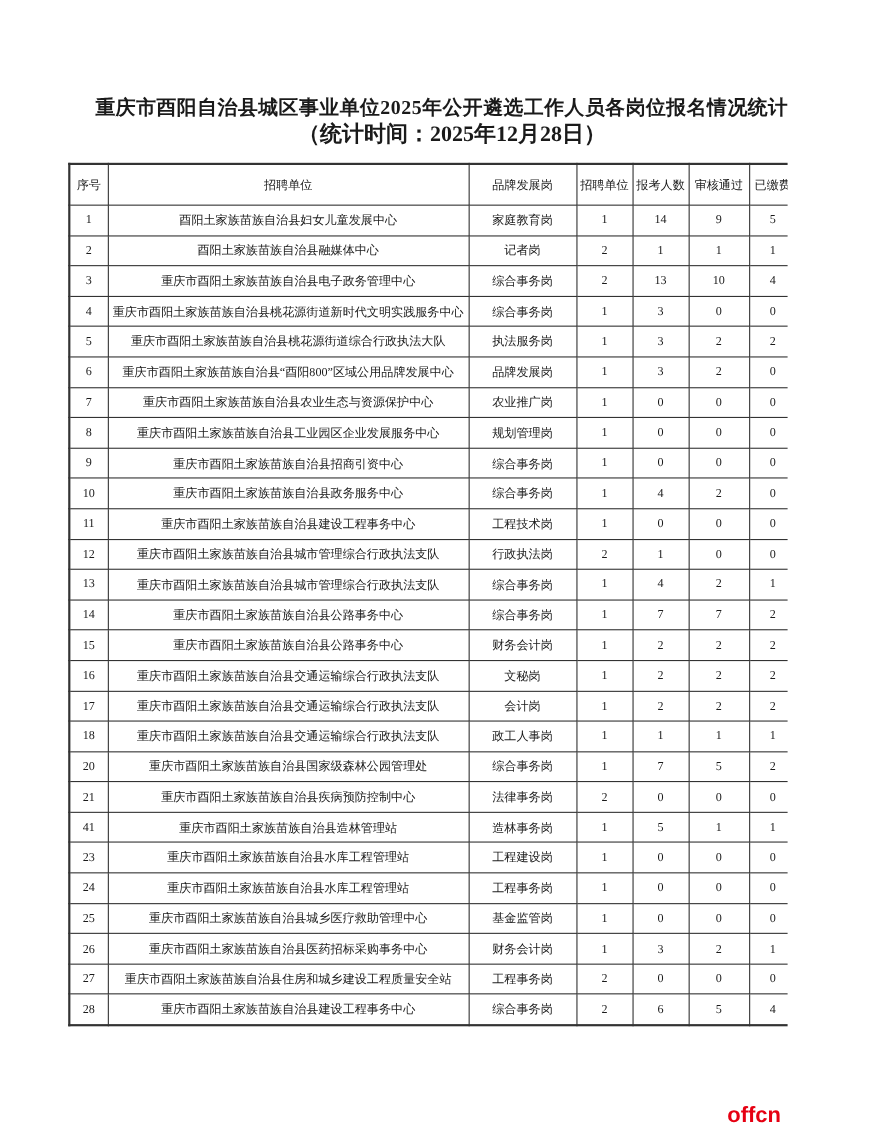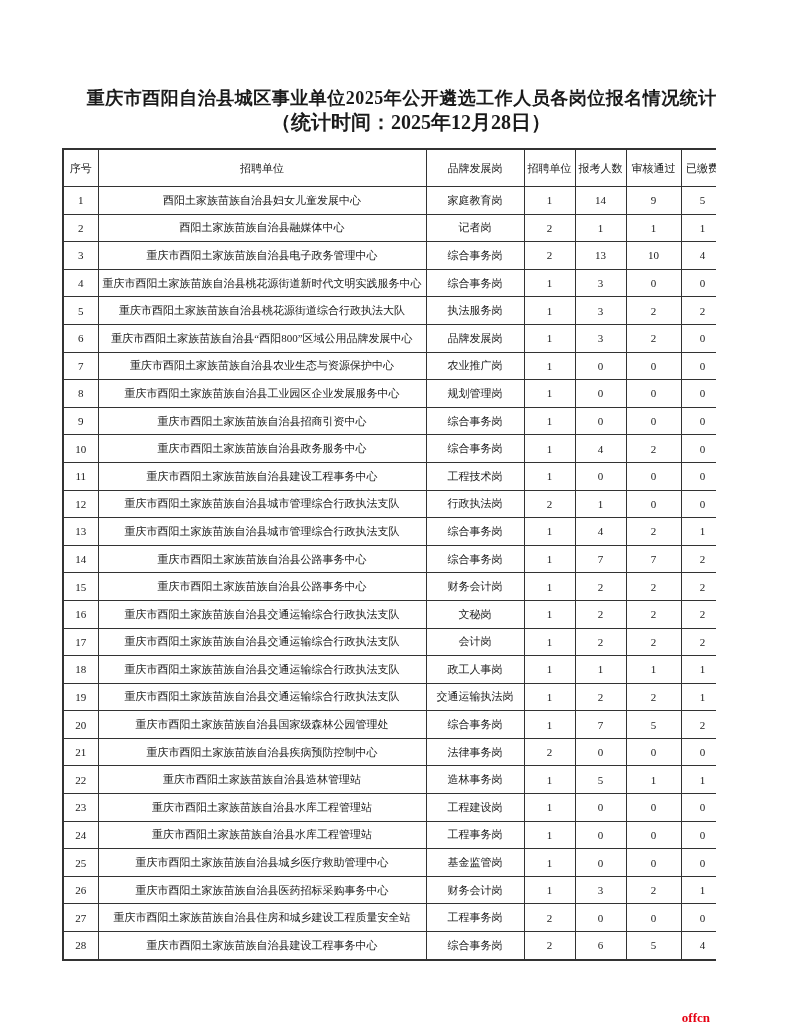--- a/index.html
+++ b/index.html
@@ -58,23 +58,23 @@
   table.stat-table thead th {
     height: 36px;
   }
   table.stat-table tbody td {
     height: 26.6px;
   }
   .watermark {
     position: absolute;
     right: 6px;
     bottom: 9px;
-    font-family: Liberation Serif, serif;
+    font-family: Liberation Sans, sans-serif;
     font-weight: bold;
-    font-size: 13px;
+    font-size: 20px;
     letter-spacing: 0px;
   }
 </style>
 </head>
 <body>
 
 <div class="page">
 
   <div class="title-block">
     <h1 class="title-line1">重庆市酉阳自治县城区事业单位2025年公开遴选工作人员各岗位报名情况统计表</h1>
@@ -279,51 +279,41 @@
           <td>18</td>
           <td>重庆市酉阳土家族苗族自治县交通运输综合行政执法支队</td>
           <td>政工人事岗</td>
           <td>1</td>
           <td>1</td>
           <td>1</td>
           <td>1</td>
           <td></td>
         </tr>
         <tr>
-          <td>19</td>
-          <td>重庆市酉阳土家族苗族自治县交通运输综合行政执法支队</td>
-          <td>交通运输执法岗</td>
-          <td>1</td>
-          <td>2</td>
-          <td>2</td>
-          <td>1</td>
-          <td></td>
-        </tr>
-        <tr>
           <td>20</td>
           <td>重庆市酉阳土家族苗族自治县国家级森林公园管理处</td>
           <td>综合事务岗</td>
           <td>1</td>
           <td>7</td>
           <td>5</td>
           <td>2</td>
           <td></td>
         </tr>
         <tr>
           <td>21</td>
           <td>重庆市酉阳土家族苗族自治县疾病预防控制中心</td>
           <td>法律事务岗</td>
           <td>2</td>
           <td>0</td>
           <td>0</td>
           <td>0</td>
           <td></td>
         </tr>
         <tr>
-          <td>22</td>
+          <td>41</td>
           <td>重庆市酉阳土家族苗族自治县造林管理站</td>
           <td>造林事务岗</td>
           <td>1</td>
           <td>5</td>
           <td>1</td>
           <td>1</td>
           <td></td>
         </tr>
         <tr>
           <td>23</td>

